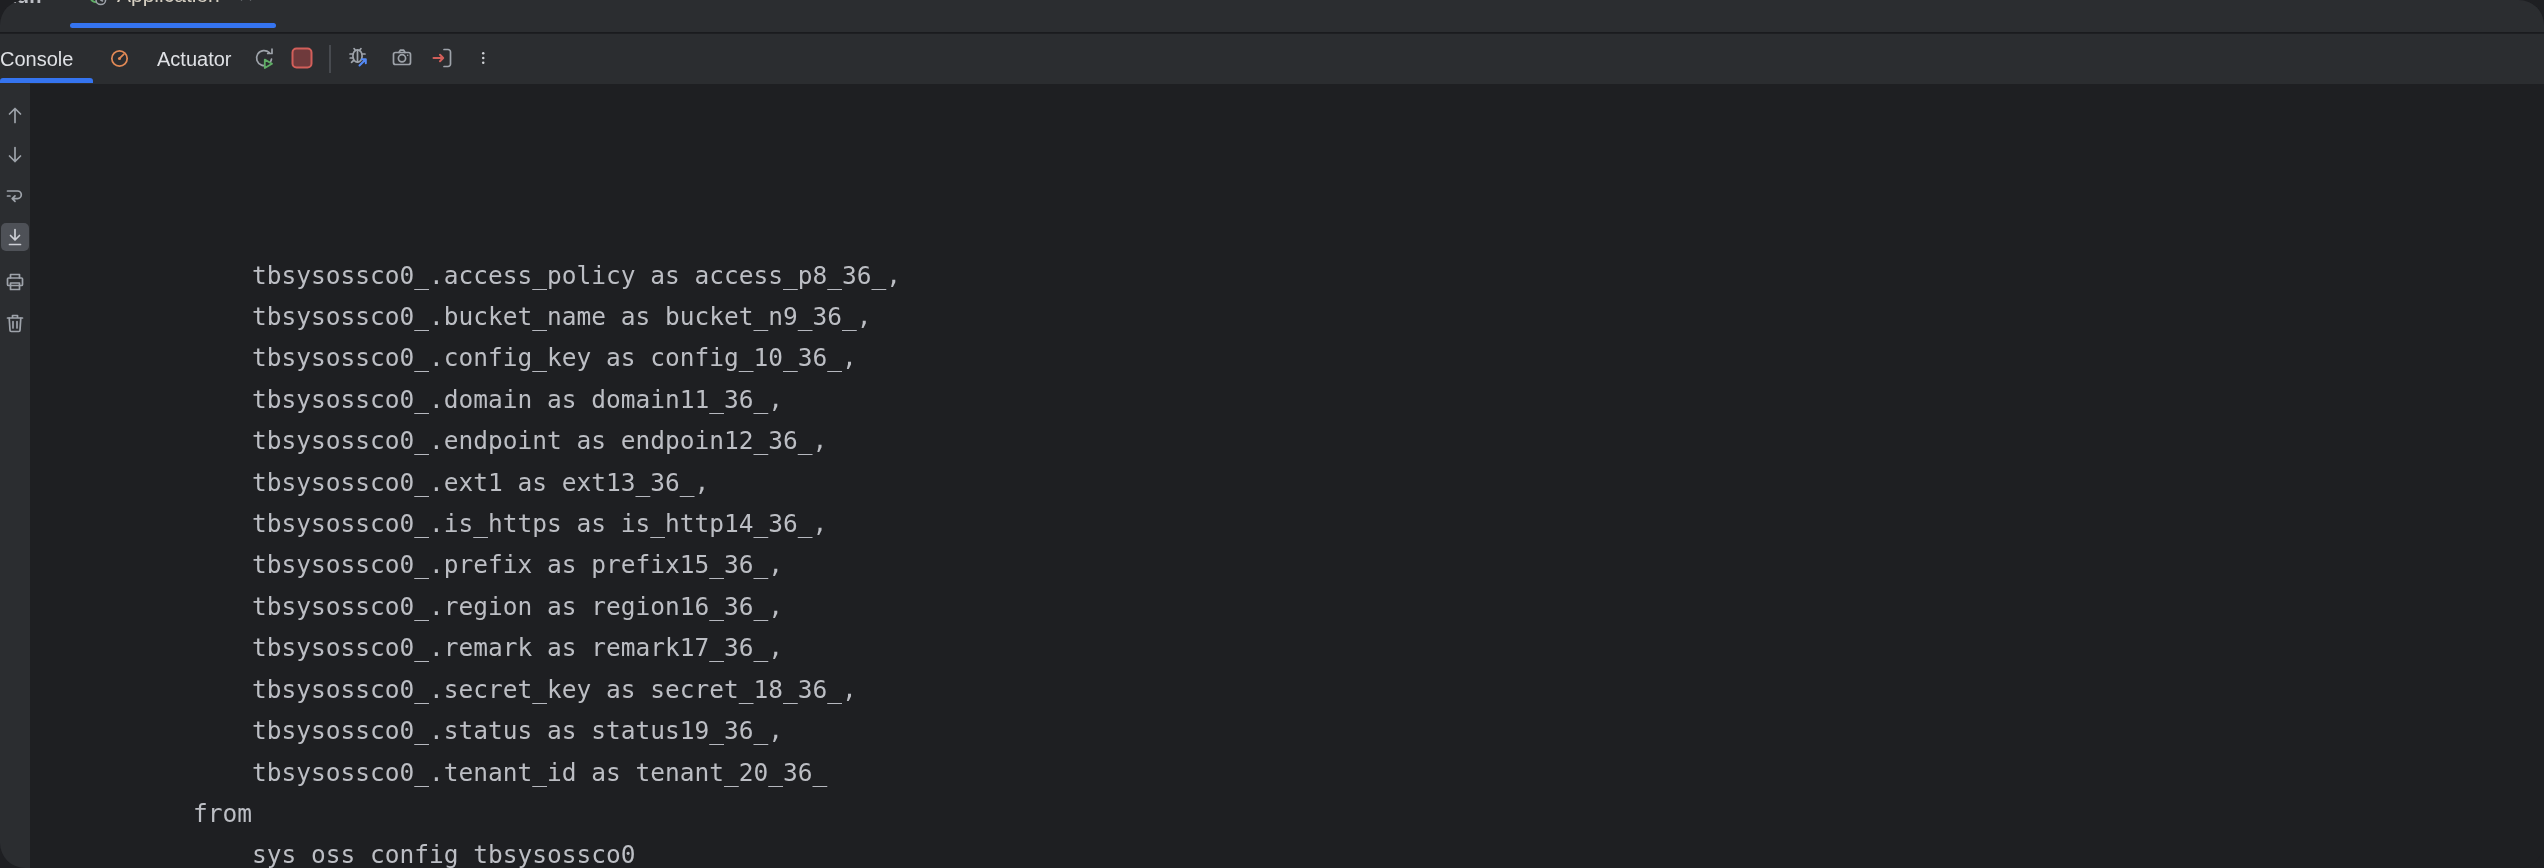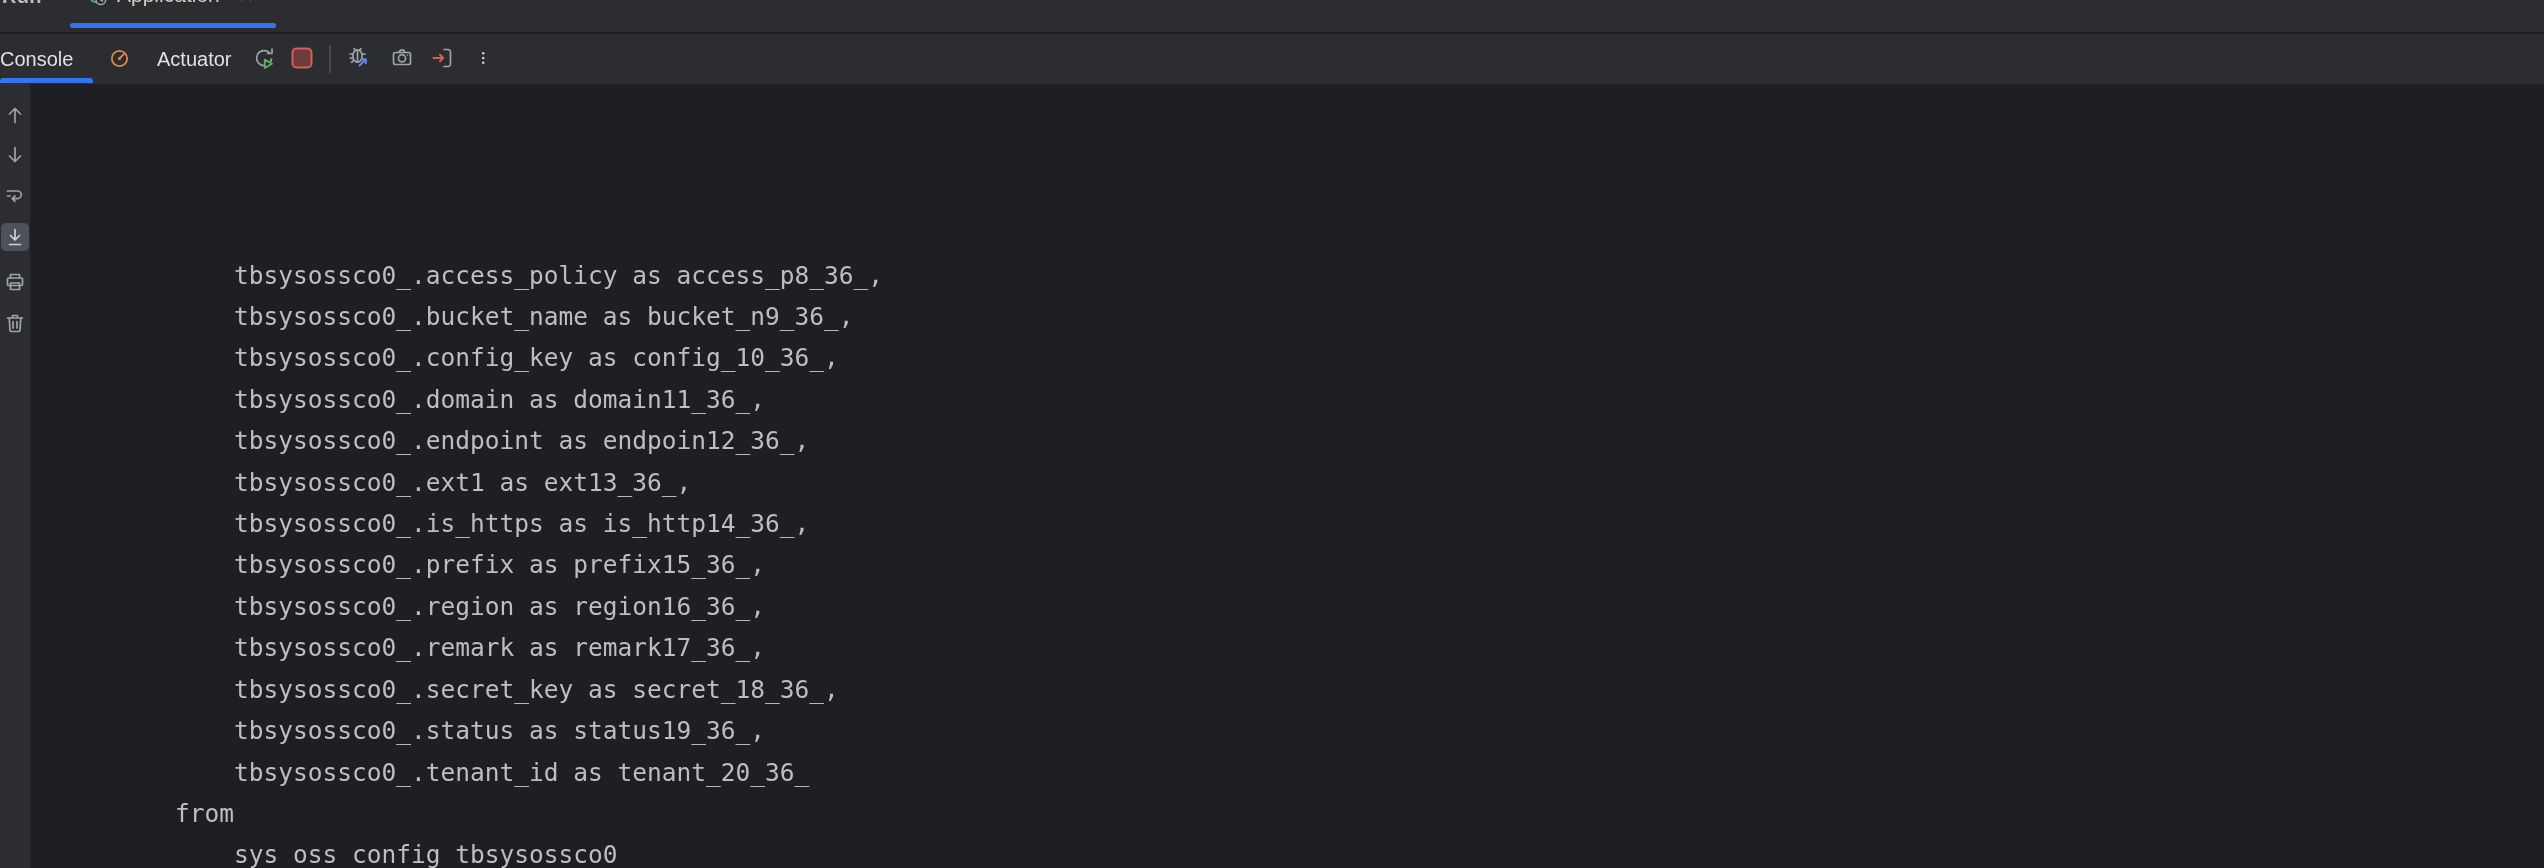--- a/index.html
+++ b/index.html
@@ -1,19 +1,19 @@
 <!DOCTYPE html>
 <html><head>
 <meta charset="utf-8">
 <style>
   * { margin:0; padding:0; box-sizing:border-box; }
   html,body { background:#1e1f22; }
   .root {
     position:relative; width:2544px; height:868px; overflow:hidden;
-    background:#1e1f22; font-family:"Liberation Sans", sans-serif;
+    background:#1e1f22; font-family:"Liberation Sans", sans-serif;border-radius:25px;
   }
   
   .header {
     position:absolute; left:0; top:0; width:100%; height:33px;
     background:#2b2d30; overflow:hidden; border-bottom:1px solid #1a1b1e;
   }
   .run-label {
     position:absolute; left:2px; top:-15px; font-size:20px; font-weight:700;
     color:#bcbec4; letter-spacing:.3px;
   }
@@ -41,21 +41,21 @@
   .tsep { position:absolute; left:329px; top:11px; width:2px; height:28px; background:#474a4f; }
   
   .gutter {
     position:absolute; left:0; top:84px; width:30px; height:784px; background:#2b2d30;
   }
   .gbtn { position:absolute; left:3px; width:24px; height:24px; cursor:pointer; }
   .gbtn svg { display:block; width:24px; height:24px; }
   .ghl { position:absolute; left:1px; top:139px; width:28px; height:28px; background:#4e5157; border-radius:5px; }
   
   .console {
-    position:absolute; left:30px; top:84px; width:2004px; height:784px;
+    position:absolute; left:48px; top:84px; width:2004px; height:784px;
     background:#1e1f22; overflow:hidden;
     font-family:"DejaVu Sans Mono", monospace; font-size:24.5px; line-height:41.4px;
     color:#bcbec4; white-space:pre;
     padding-left:27px;
   }
   .partial { height:5px; overflow:hidden; }
   .line { min-height:41.4px; }
   .ico { fill:none; stroke:#9ea3aa; stroke-width:1.7; stroke-linecap:round; stroke-linejoin:round; }
   .ico-bright { fill:none; stroke:#ced0d6; stroke-width:1.7; stroke-linecap:round; stroke-linejoin:round; }
 </style>

